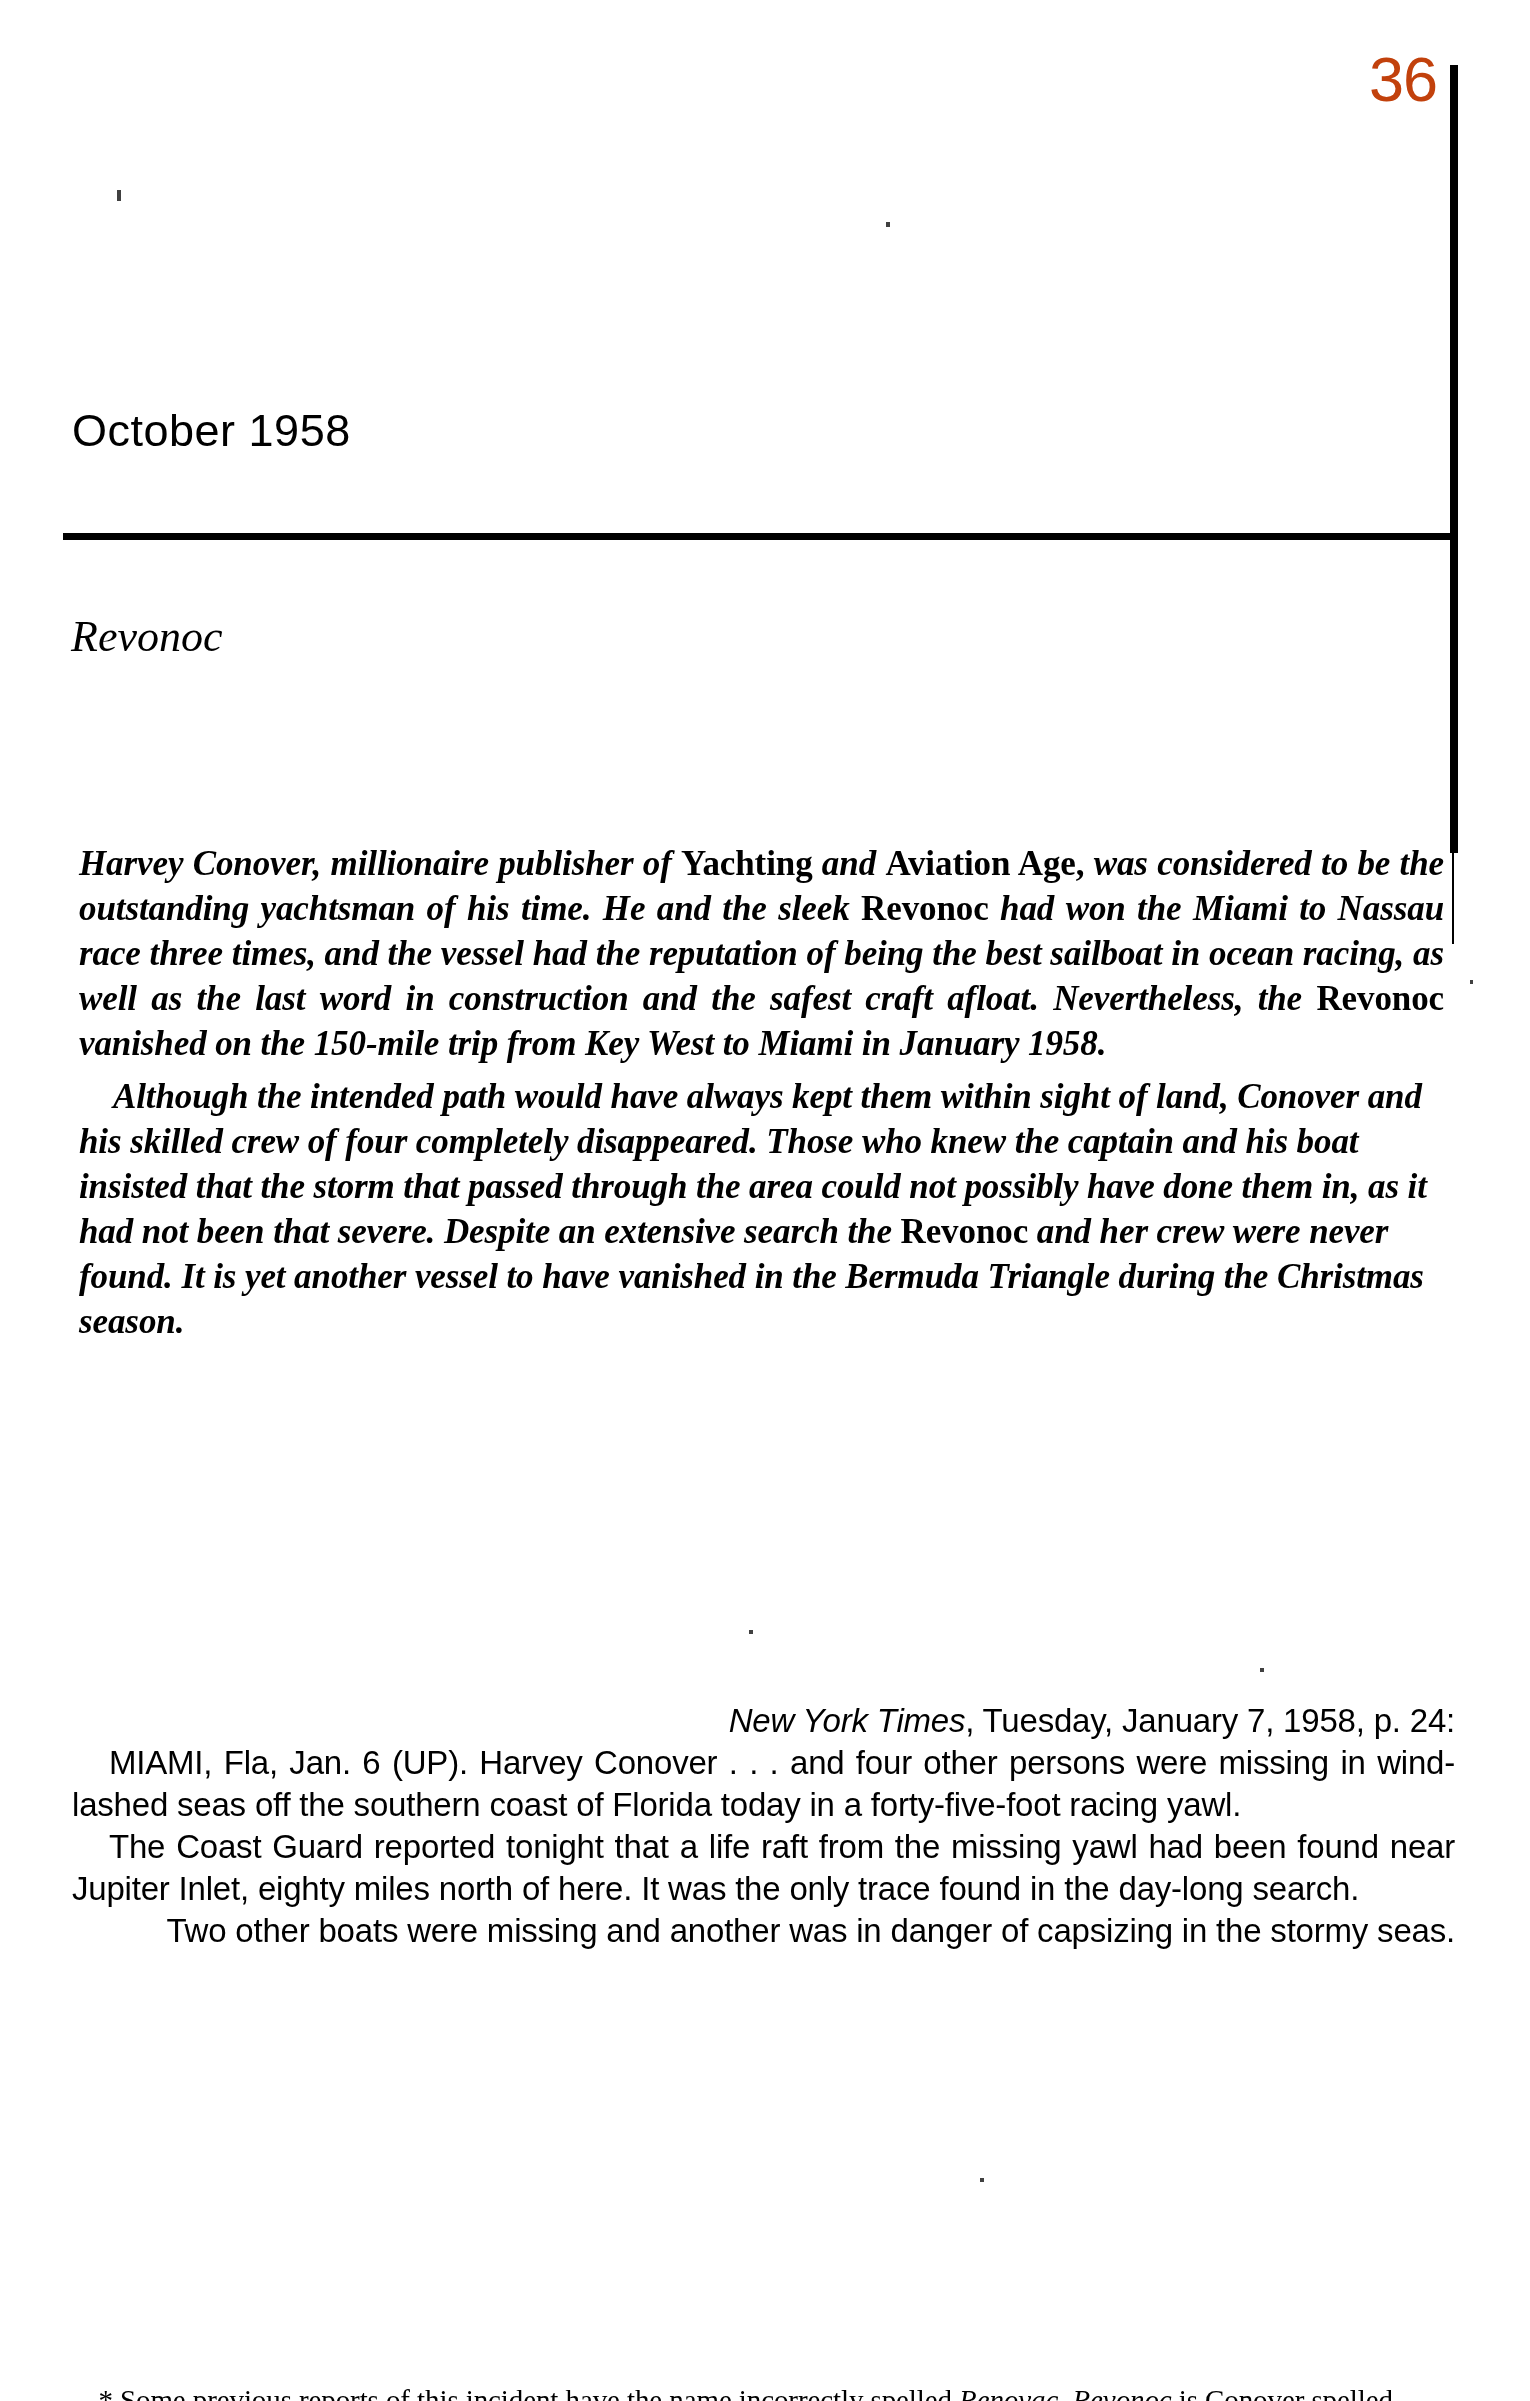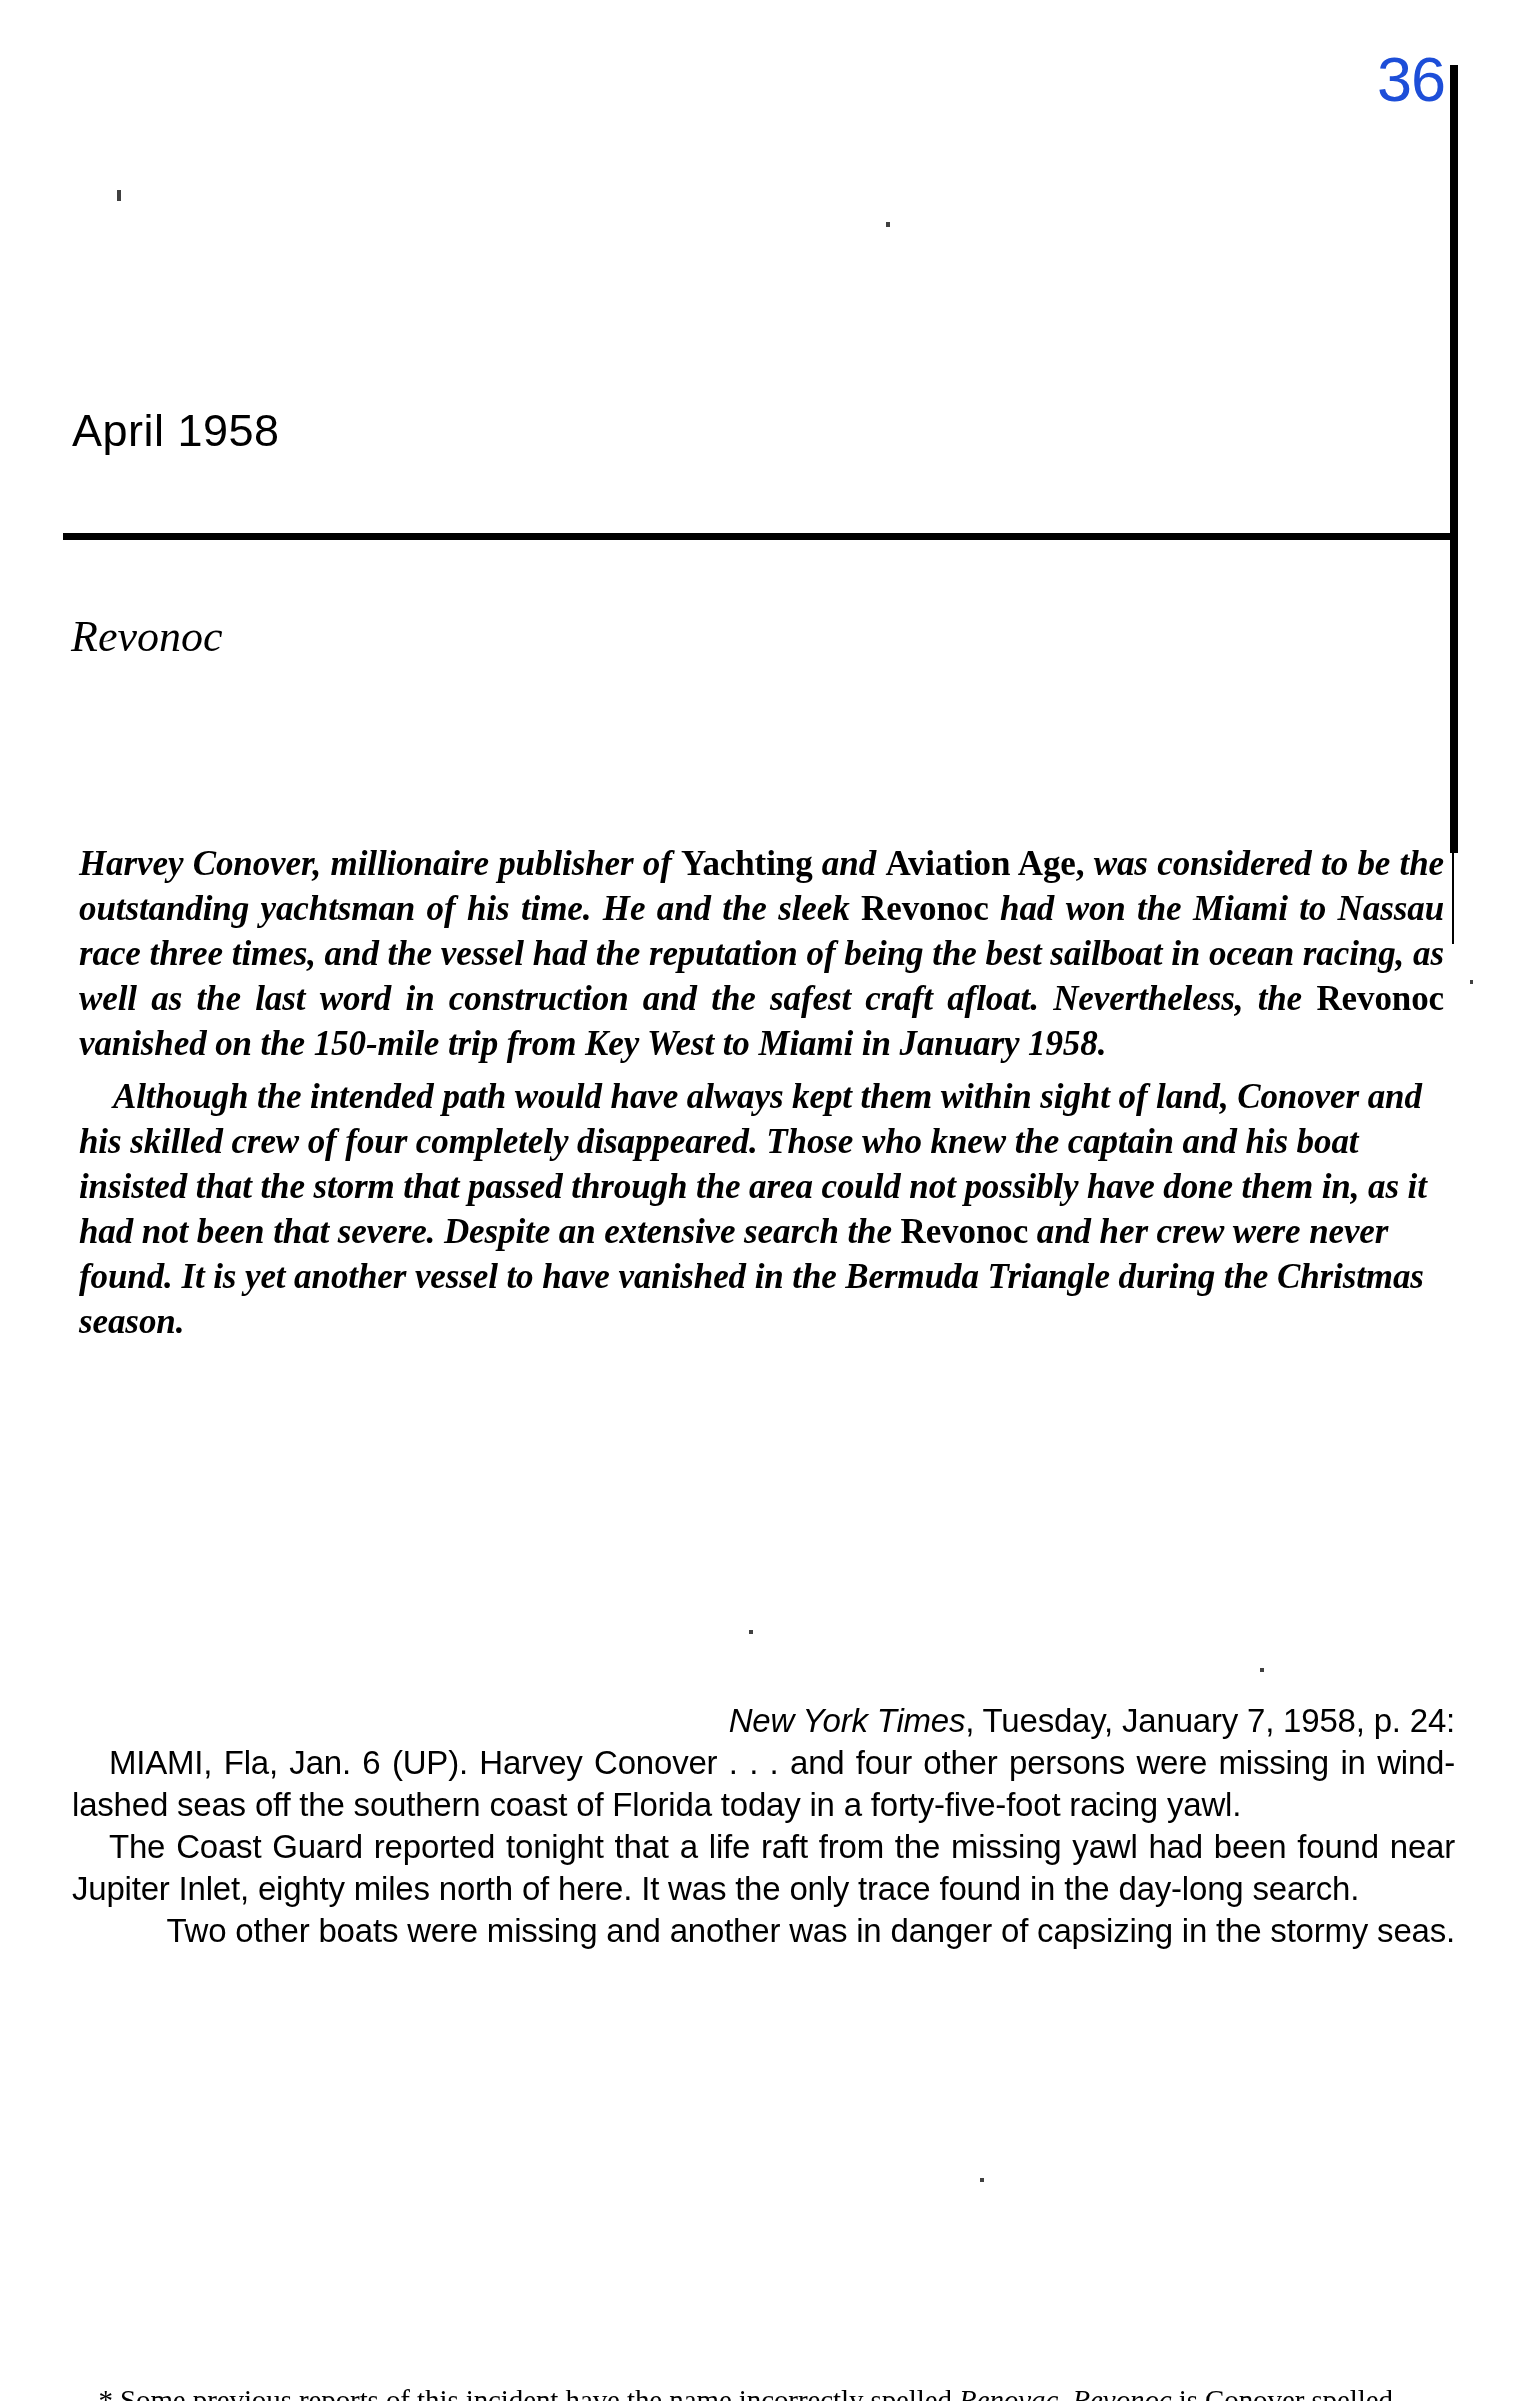--- a/index.html
+++ b/index.html
@@ -19,26 +19,26 @@
 
   .page {
     position: absolute;
     inset: 0;
   }
 
   
   .chapter-number {
     position: absolute;
     top: 48px;
-    right: 86px;
+    right: 94px;
     font-family: "Liberation Sans", sans-serif;
     font-size: 63px;
     line-height: 1;
     letter-spacing: -1px;
-    color: #1d4ed8;
+    color: #c2410c;
   }
   .edge-rule {
     position: absolute;
     left: 1450px;
     top: 65px;
     width: 7.7px;
     height: 788px;
     background: #000;
   }
   .edge-rule::after {
@@ -163,21 +163,21 @@
 </style>
 </head>
 <body>
 
 <div class="page">
 
   <div class="chapter-number">36</div>
 
   <div class="edge-rule"></div>
 
-  <div class="month-heading">April 1958</div>
+  <div class="month-heading">October 1958</div>
 
   <div class="heading-rule"></div>
 
   <div class="article-title">Revonoc</div>
 
   <div class="narrative">
     <p><span>Harvey Conover, millionaire publisher of </span><span class="roman">Yachting</span><span> and </span><span class="roman">Aviation Age,</span><span> was considered to be the outstanding yachtsman of his time. He and the sleek </span><span class="roman">Revonoc</span><span> had won the Miami to Nassau race three times, and the vessel had the reputation of being the best sailboat in ocean racing, as well as the last word in construction and the safest craft afloat. Nevertheless, the </span><span class="roman">Revonoc</span><span> vanished on the 150-mile trip from Key West to Miami in January 1958.</span></p>
     <p class="indented"><span>Although the intended path would have always kept them within sight of land, Conover and his skilled crew of four completely disappeared. Those who knew the captain and his boat insisted that the storm that passed through the area could not possibly have done them in, as it had not been that severe. Despite an extensive search the </span><span class="roman">Revonoc</span><span> and her crew were never found. It is yet another vessel to have vanished in the Bermuda Triangle during the Christmas season.</span></p>
   </div>
 

